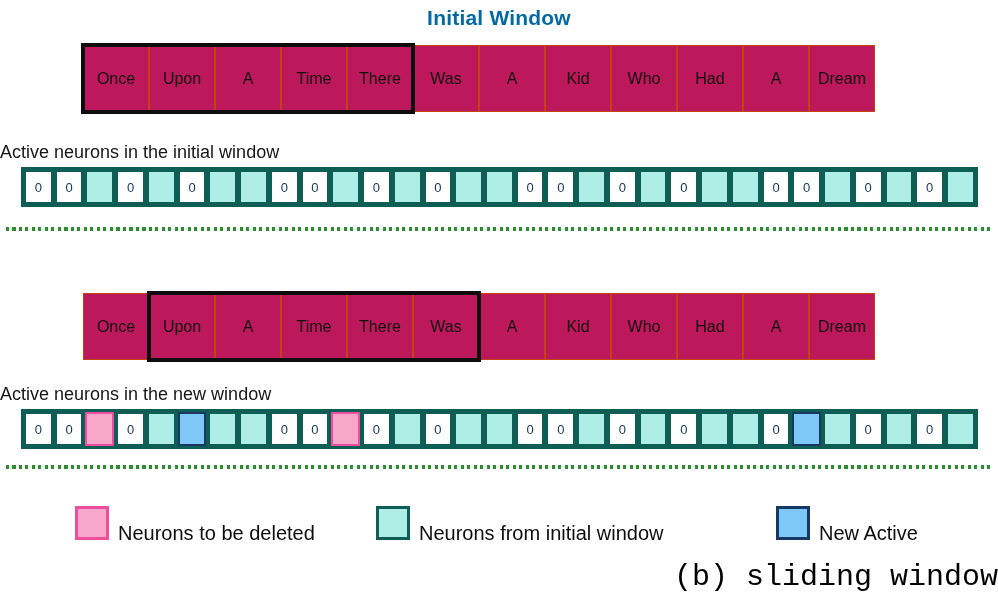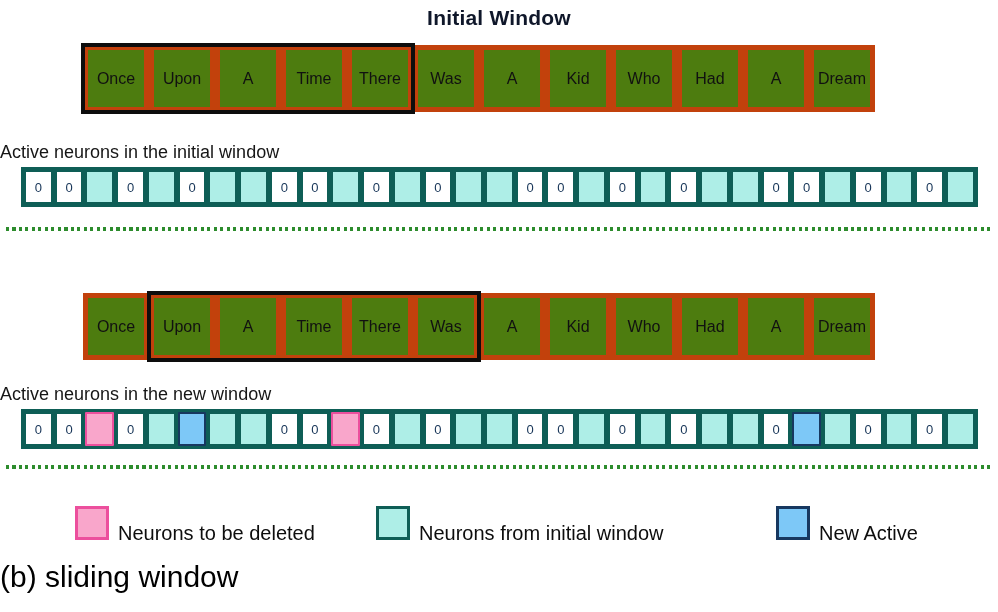--- a/index.html
+++ b/index.html
@@ -2,29 +2,29 @@
 <html><head>
 <meta charset="utf-8">
 <style>
   html,body{margin:0;padding:0;background:#fff;}
   #stage{
     position:relative;width:998px;height:612px;background:#ffffff;
     font-family:"Liberation Sans",sans-serif;color:#111;overflow:hidden;
   }
   .panel-title{
     position:absolute;left:0;width:998px;text-align:center;
-    font-size:21px;font-weight:bold;color:#0f172a;letter-spacing:.2px;
+    font-size:21px;font-weight:bold;color:#0369a1;letter-spacing:.2px;
   }
   .word-row{
     position:absolute;left:83px;width:792px;height:67px;display:flex;
   }
   .word-cell{
-    box-sizing:border-box;width:66px;height:67px;border:5px solid #c2410c;
+    box-sizing:border-box;width:66px;height:67px;border:1px solid #c2410c;
     display:flex;align-items:center;justify-content:center;
-    font-size:16px;color:#111;background:#4d7c0f;
+    font-size:16px;color:#111;background:#be185d;
   }
   .window-overlay{
     position:absolute;top:-2px;height:71px;box-sizing:border-box;
     border:4px solid #0d0d0d;pointer-events:none;
   }
   .neuron-label{
     position:absolute;left:0;width:998px;text-align:left;
     font-size:18px;color:#161616;
   }
   .neuron-row{
@@ -47,22 +47,22 @@
     position:absolute;top:503px;height:40px;display:flex;align-items:center;gap:9px;
   }
   .legend-swatch{
     box-sizing:border-box;width:34px;height:34px;border:3px solid #000;background:#fff;
   }
   .legend-swatch.pink{background:#f9a6cb;border-color:#ec4f9d;}
   .legend-swatch.cyan{background:#aeeee7;border-color:#0e5e56;}
   .legend-swatch.blue{background:#7dc8f7;border-color:#173860;}
   .legend-label{font-size:20px;color:#0d0d0d;margin-top:21px;}
   .caption{
-    position:absolute;left:0;top:560px;width:998px;text-align:left;
-    font-family:Liberation Sans, sans-serif;font-size:30px;color:#000;
+    position:absolute;left:0;top:560px;width:998px;text-align:right;
+    font-family:Liberation Mono, monospace;font-size:30px;color:#000;
   }
 </style>
 </head>
 <body>
 
 <div id="stage">
 
   <div class="panel-title" style="top:6px">Initial Window</div>
 
   <div class="word-row" style="top:45px">

